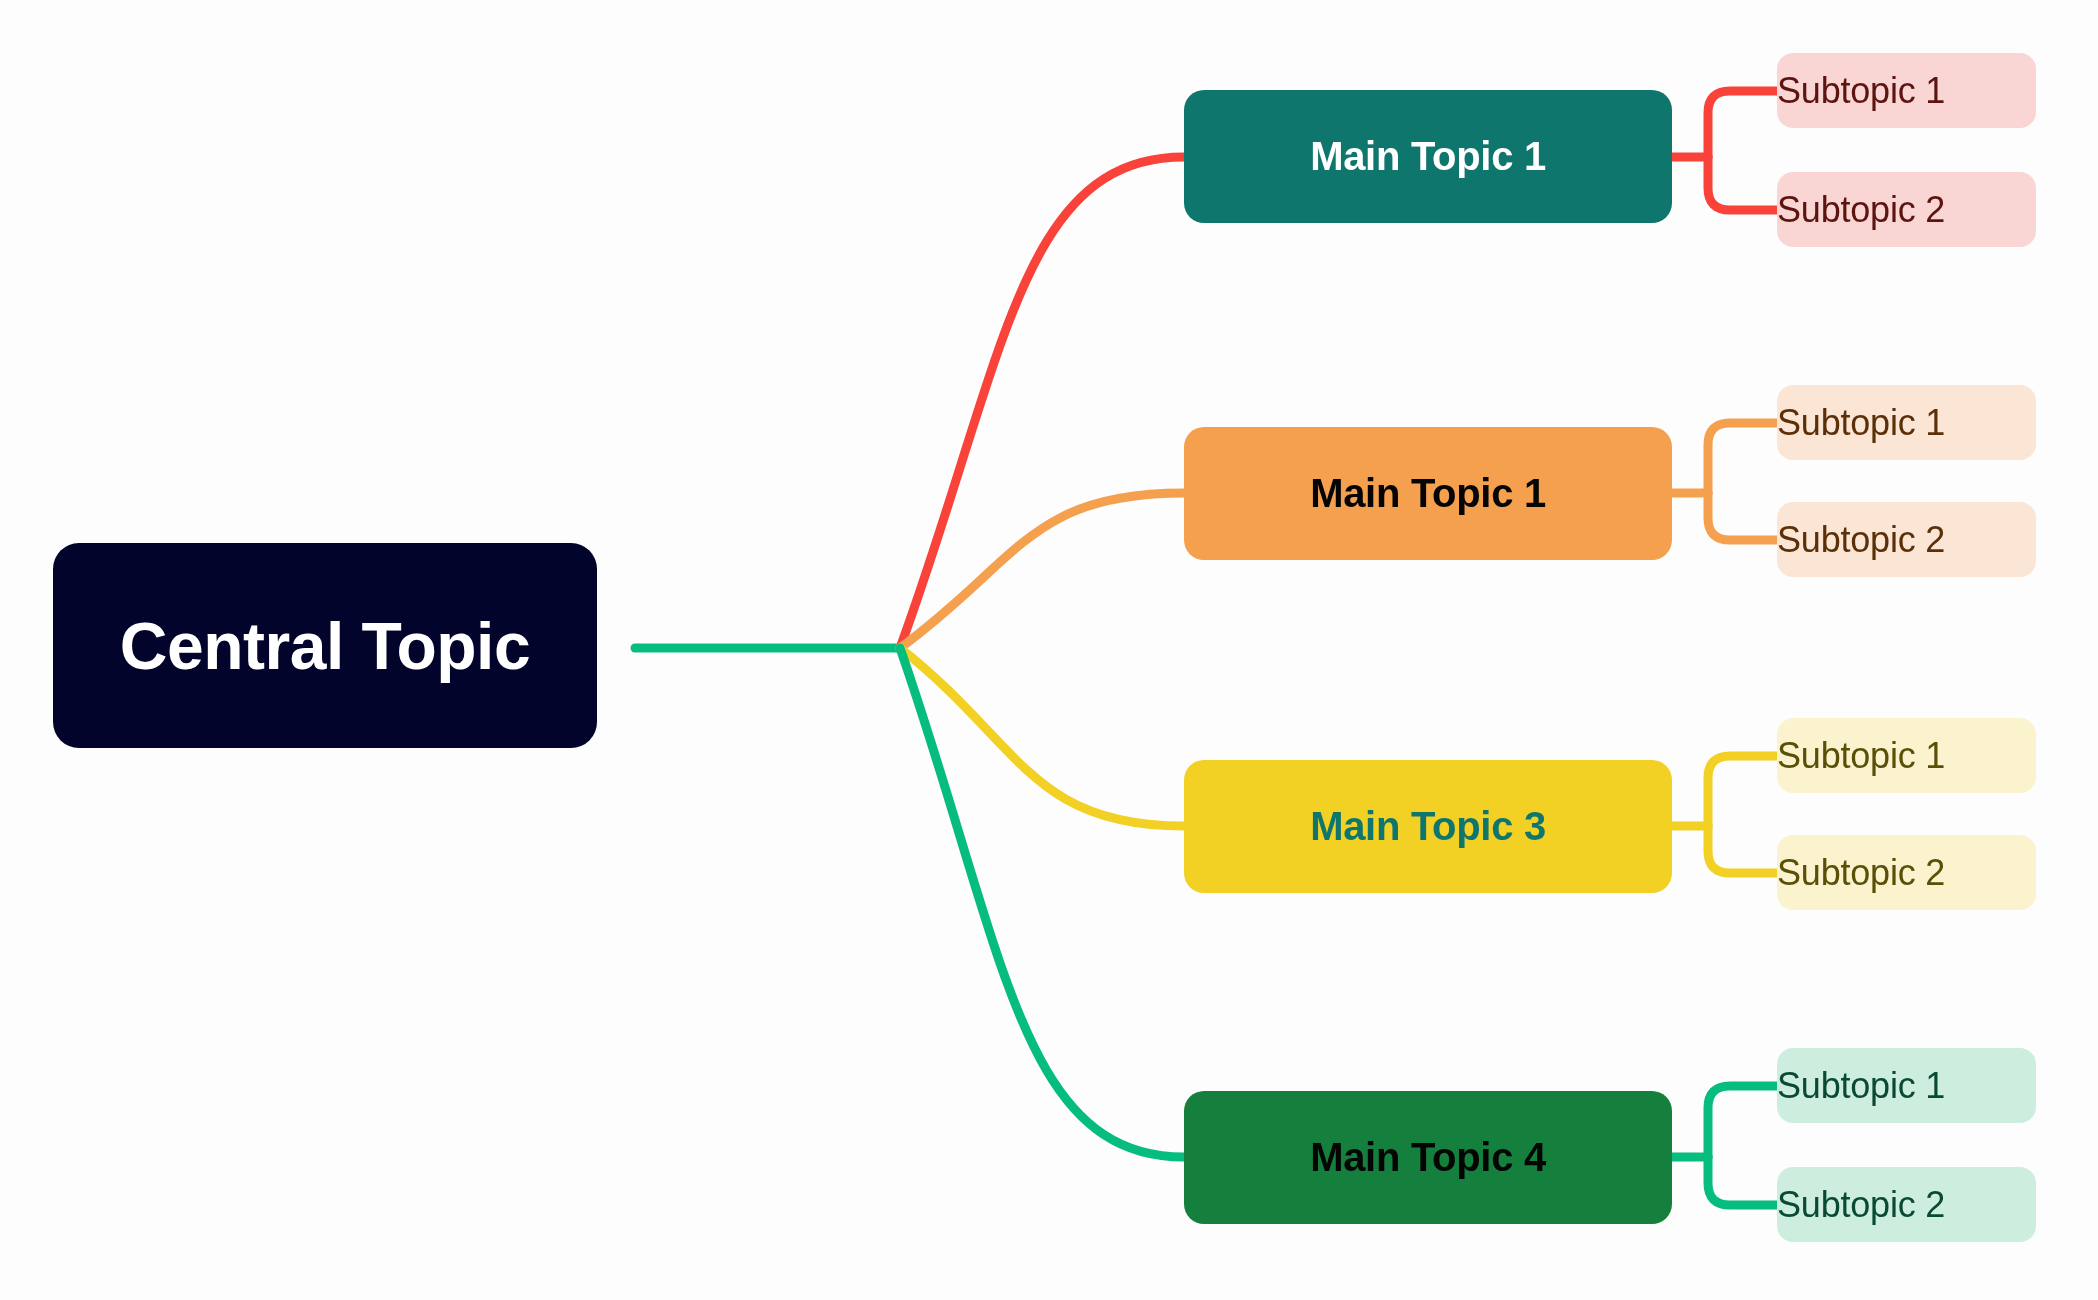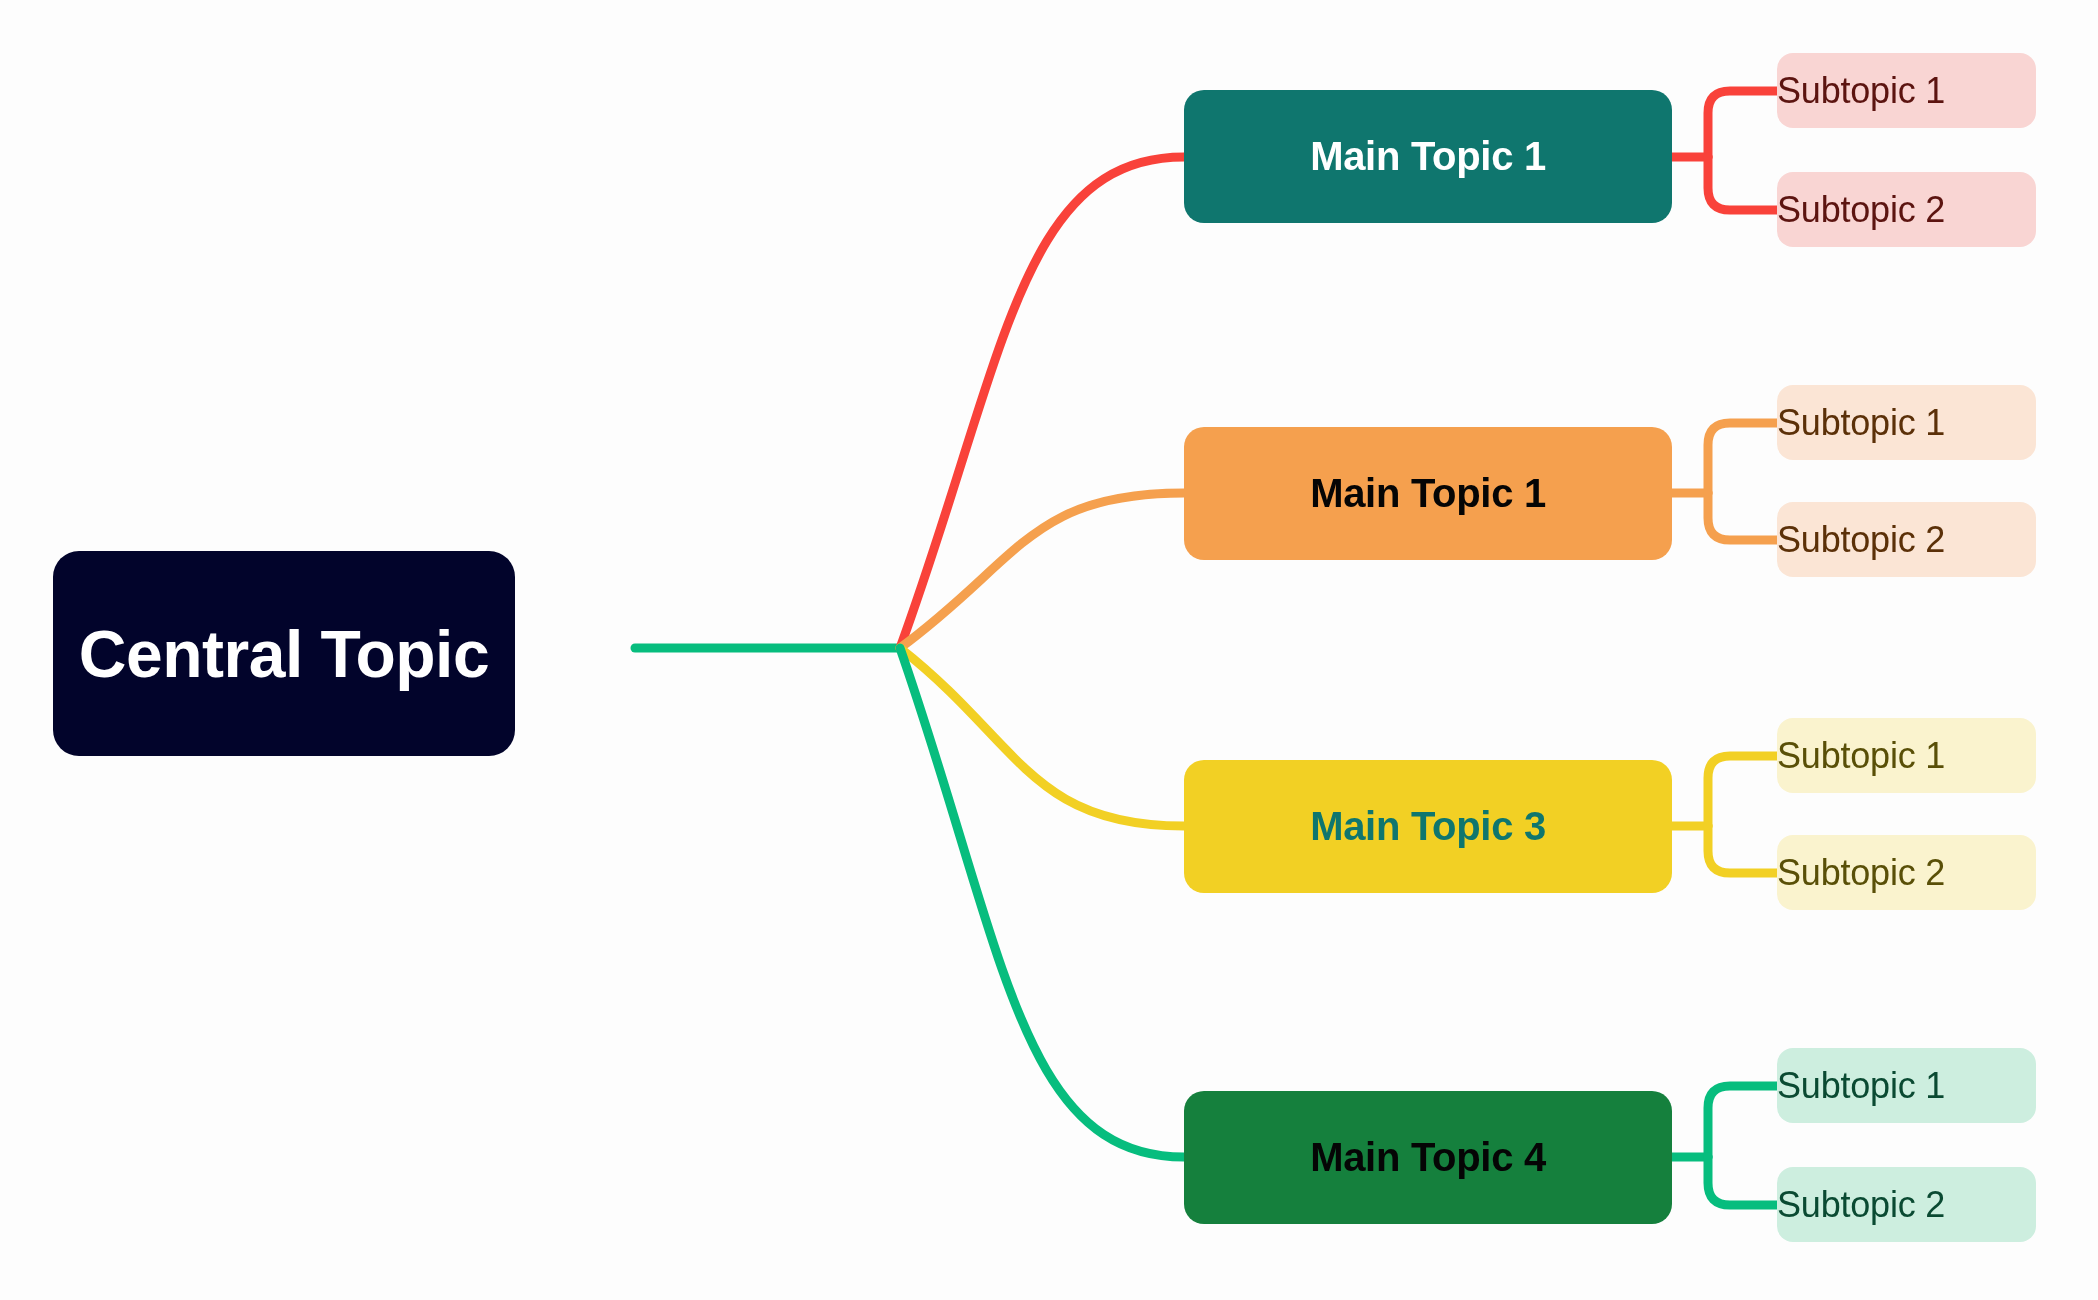--- a/index.html
+++ b/index.html
@@ -27,26 +27,25 @@
     position: absolute;
     display: flex;
     align-items: center;
     box-sizing: border-box;
   }
 
   
   .central {
     left: 53px;
     top: 543px;
-    width: 462px;
+    width: 544px;
     height: 205px;
     border-radius: 26px;
     background: #02042b;
     justify-content: center;
-    margin-top: 8px;
   }
   .central span {
     color: #ffffff;
     font-size: 66px;
     font-weight: bold;
     letter-spacing: -0.5px;
   }
 
   
   .main {

